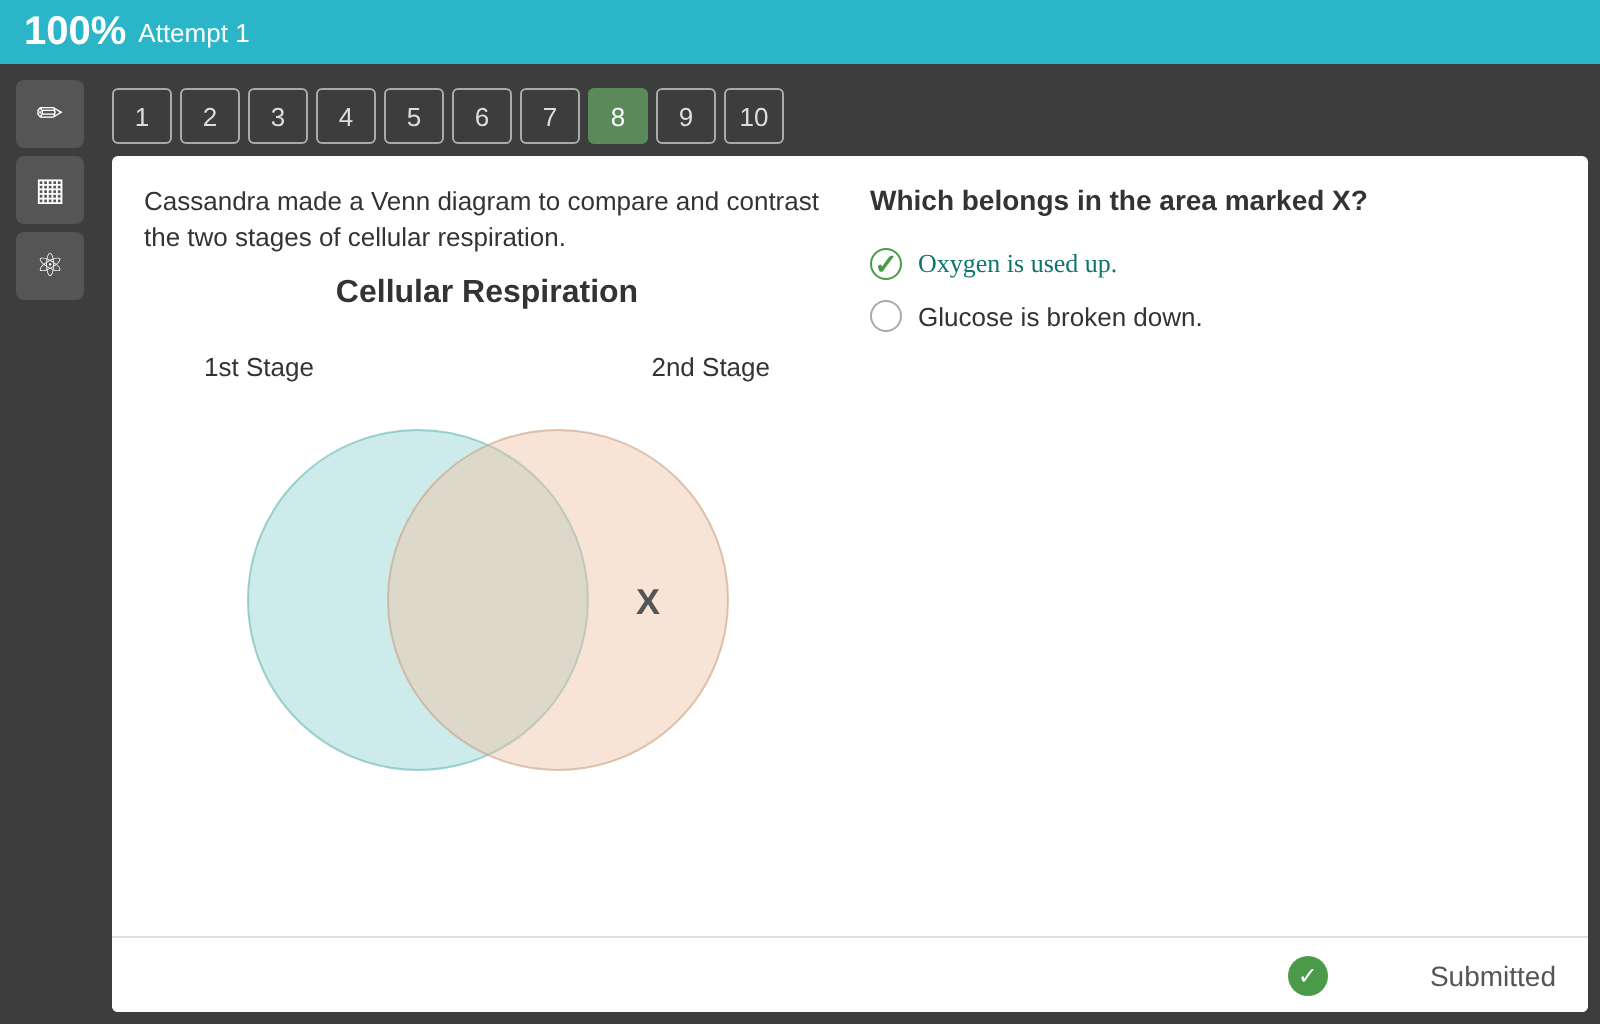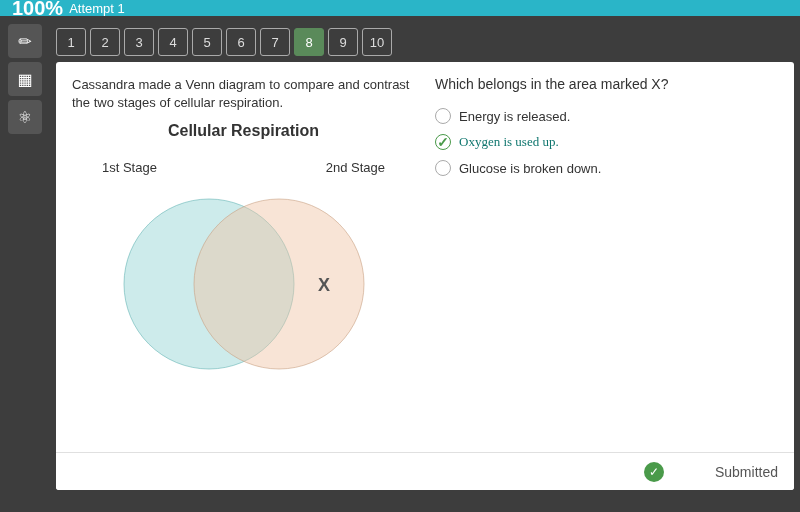--- a/index.html
+++ b/index.html
@@ -8,21 +8,21 @@
       height: 512px;
       background: #3d3d3d;
       font-family: Arial, sans-serif;
       font-size: 14px;
       overflow: hidden;
     }
 
     
     .top-bar {
       background: #2ab5c8;
-      height: 16px;
+      height: 32px;
       display: flex;
       align-items: center;
       padding: 0 12px;
       gap: 6px;
     }
     .score-percent {
       font-size: 20px;
       font-weight: bold;
       color: white;
     }
@@ -155,21 +155,21 @@
 
     
     .answers-side {
       flex: 1;
       padding-top: 0;
     }
     .question-text {
       font-size: 14px;
       color: #333;
       margin-bottom: 16px;
-      font-weight: normal;
+      font-weight: bold;
     }
     .answer-option {
       display: flex;
       align-items: center;
       gap: 8px;
       margin-bottom: 10px;
       font-size: 13px;
       color: #333;
     }
     .radio-circle {
@@ -277,24 +277,20 @@
 
               <text x="230" y="112" text-anchor="middle" font-size="18" font-weight="bold" fill="#555">X</text>
             </svg>
           </div>
         </div>
 
         <div class="answers-side">
           <p class="question-text">Which belongs in the area marked X?</p>
 
           <div class="answer-option">
-            <div class="radio-circle"></div>
-            <span class="answer-text">Energy is released.</span>
-          </div>
-          <div class="answer-option">
             <div class="radio-circle correct">
               <span class="checkmark">✓</span>
             </div>
             <span class="answer-text selected">Oxygen is used up.</span>
           </div>
           <div class="answer-option">
             <div class="radio-circle"></div>
             <span class="answer-text">Glucose is broken down.</span>
           </div>
         </div>

